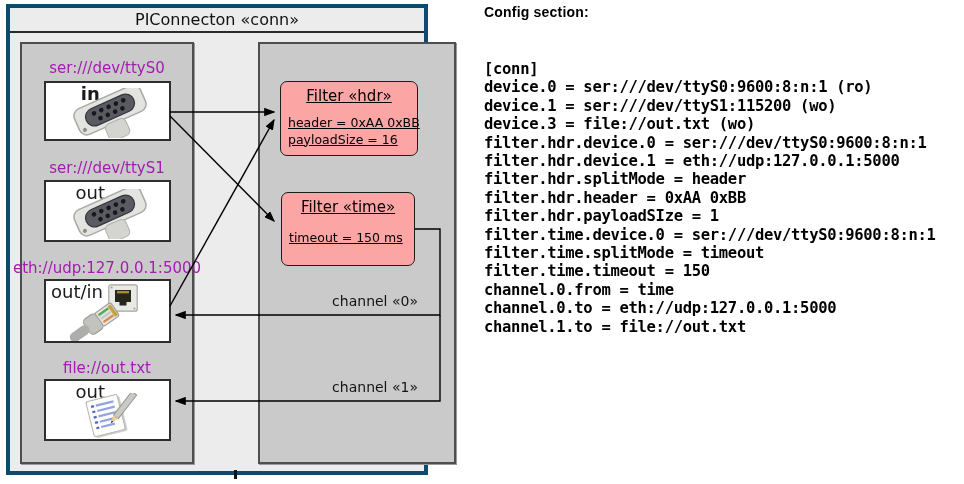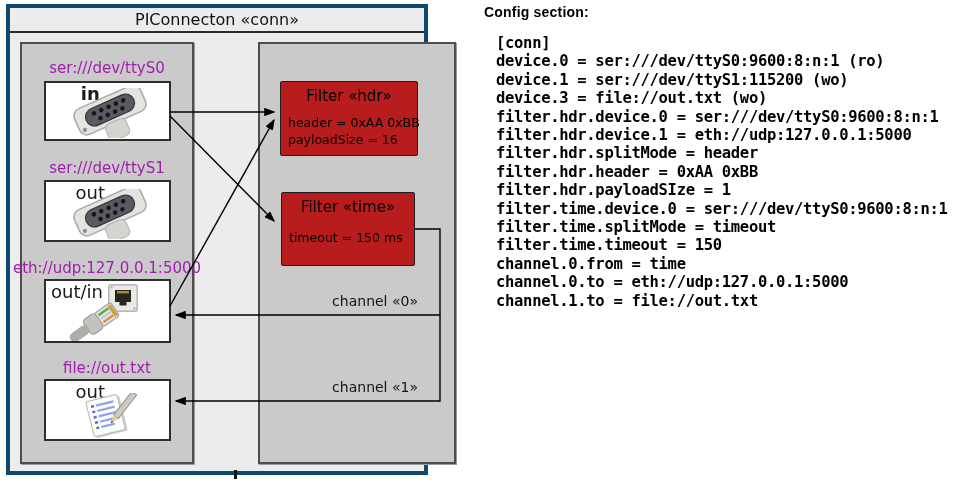--- a/index.html
+++ b/index.html
@@ -33,35 +33,35 @@
   .device-box {
     position:absolute; left:22px; width:127px; background:#ffffff;
     border:2px solid #2e2e2e;
   }
   .port-label { position:absolute; top:0px; font-size:18px; color:#1a1a1a; }
   .port-center { left:0; width:72%; text-align:center; }
   .port-left { left:5px; }
   .dev-icon { position:absolute; }
   
   .filter-box {
-    position:absolute; background:#b91c1c; border:1.5px solid #1d1d1d; border-radius:2px;
+    position:absolute; background:#fca5a5; border:1.5px solid #1d1d1d; border-radius:7px;text-decoration:underline;
   }
   .filter-title { margin-top:5px; text-align:center; font-size:15px; }
   .filter-params { margin-top:10px; padding-left:7px; }
   .filter-param { font-size:12.5px; line-height:16.5px; white-space:nowrap; }
   .channel-label {
     position:absolute; right:36px; white-space:nowrap; font-size:14px; color:#141414;
   }
   
   .overlay { position:absolute; left:0; top:0; width:470px; height:484px; pointer-events:none; z-index:9; }
   .bottom-tick { position:absolute; left:234px; top:470px; width:3px; height:9px; background:#141414; z-index:10; }
   
   .config { position:absolute; left:484px; top:4px; width:480px; }
   .config-heading { font-family:Liberation Sans, sans-serif; font-weight:bold; font-size:14px; letter-spacing:0.2px; }
-  .config-lines { position:absolute; left:0; top:30px;margin-left:12px; }
+  .config-lines { position:absolute; left:0; top:56px; }
   .config-line {
     font-family:"DejaVu Sans Mono", monospace; font-weight:bold;
     font-size:15.5px; line-height:18.4px; white-space:pre; letter-spacing:-0.3px;
   }
 </style>
 </head>
 <body>
 
 <div class="page">
 

